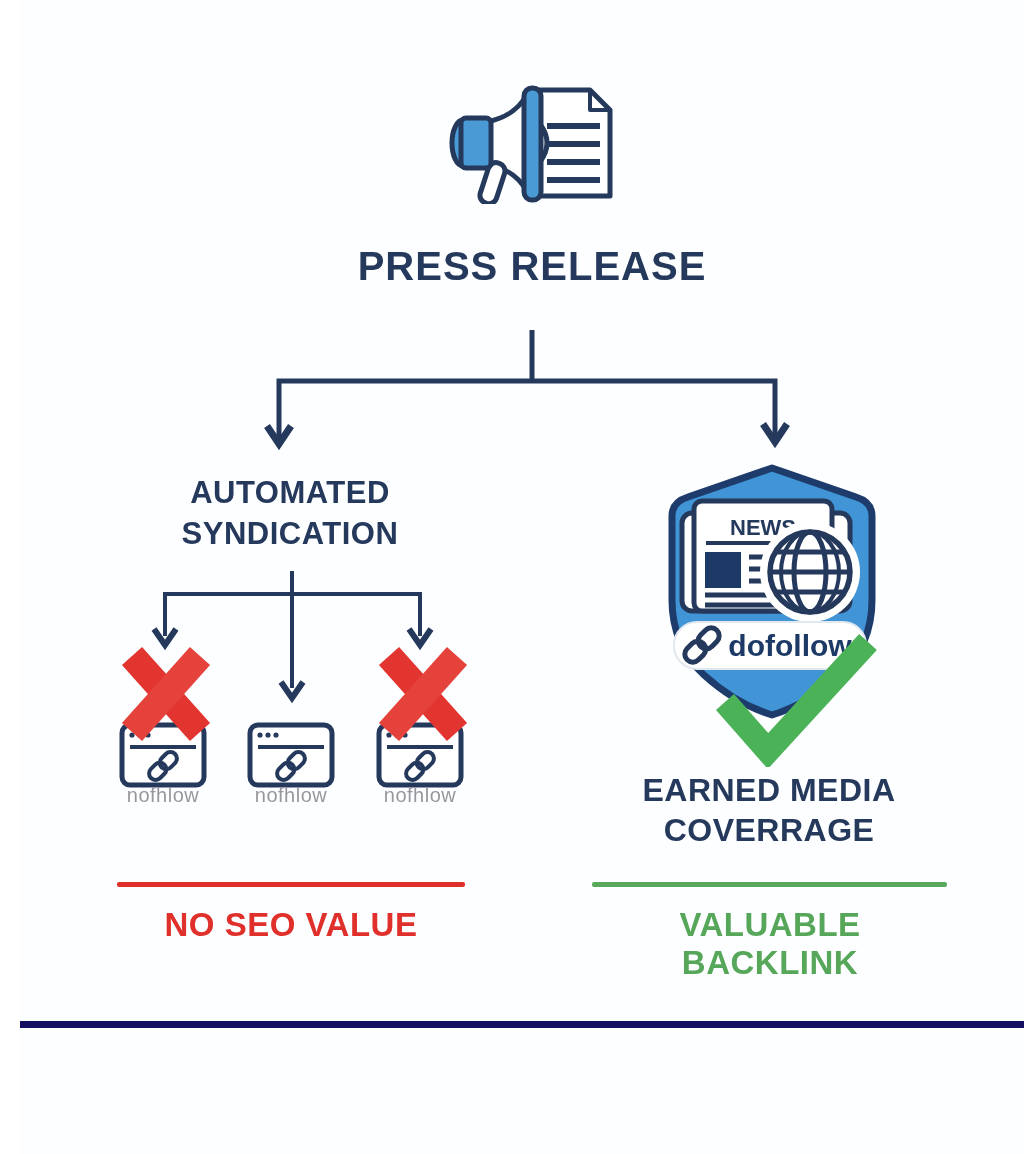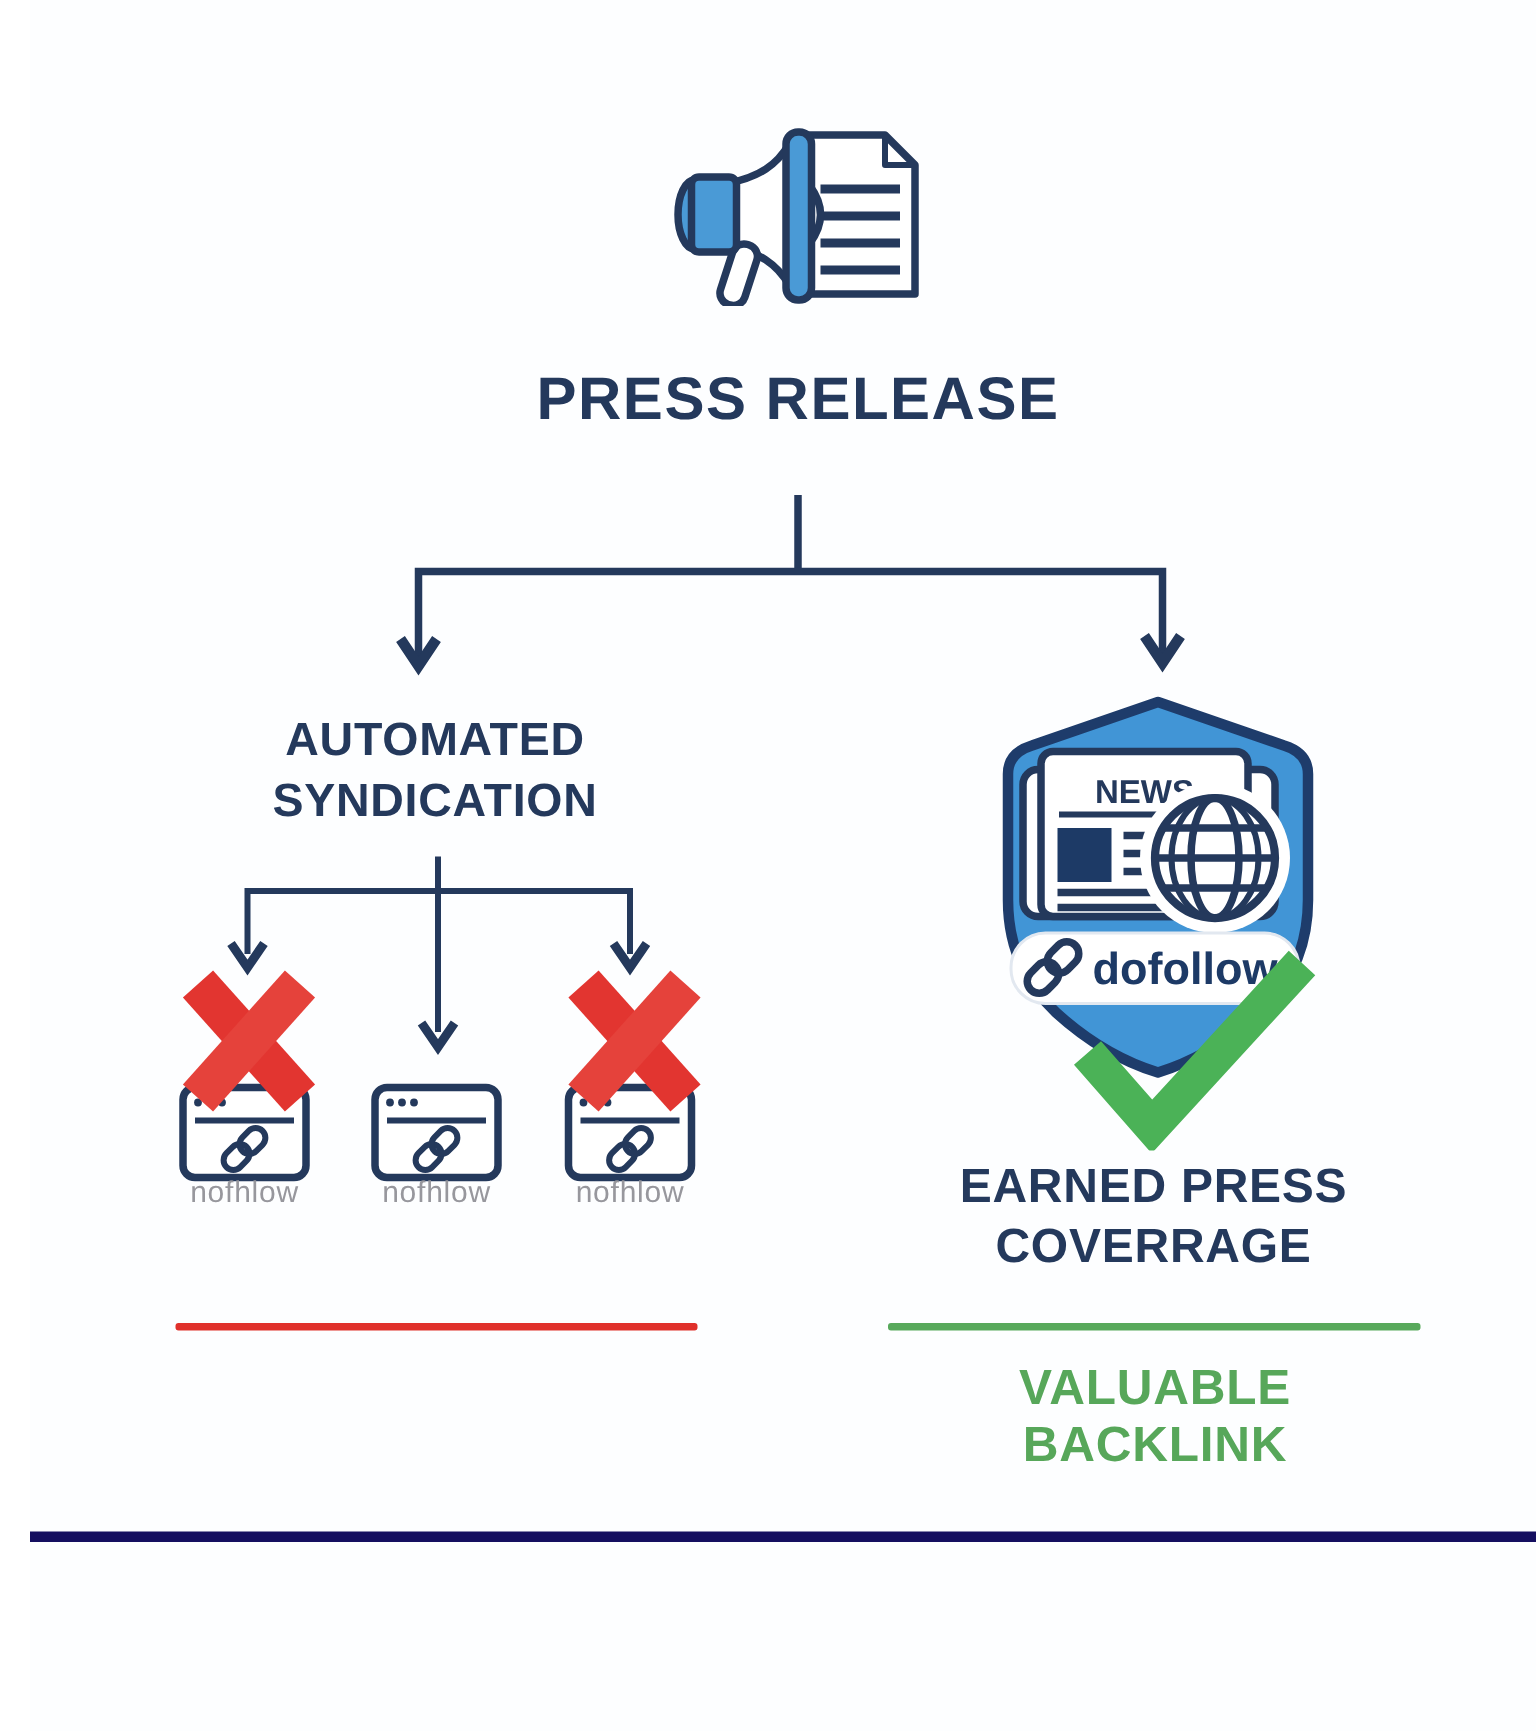--- a/index.html
+++ b/index.html
@@ -167,22 +167,23 @@
       <g transform="translate(52,190) rotate(-45)" stroke="#24395c" stroke-width="5" fill="none">
         <rect x="-21" y="-8" width="23" height="16" rx="8"></rect>
         <rect x="-2" y="-8" width="23" height="16" rx="8"></rect>
       </g>
       <text x="140" y="201" text-anchor="middle" font-size="30" font-weight="700" fill="#1d3a66">dofollow</text>
     </g>
 
     <path d="M75 247 L118 296 L218 187" fill="none" stroke="#4bb257" stroke-width="24"></path>
   </svg>
 
-  <div class="branch-title earned">EARNED PRESS COVERRAGE</div>
+  <div class="branch-title earned">EARNED MEDIA COVERRAGE</div>
 
   <div class="divider divider-red"></div>
+  <div class="verdict verdict-red">NO SEO VALUE</div>
 
   <div class="divider divider-green"></div>
   <div class="verdict verdict-green">VALUABLE BACKLINK</div>
 
   <div class="bottom-rule"></div>
 
 </div>
 
 </body></html>

